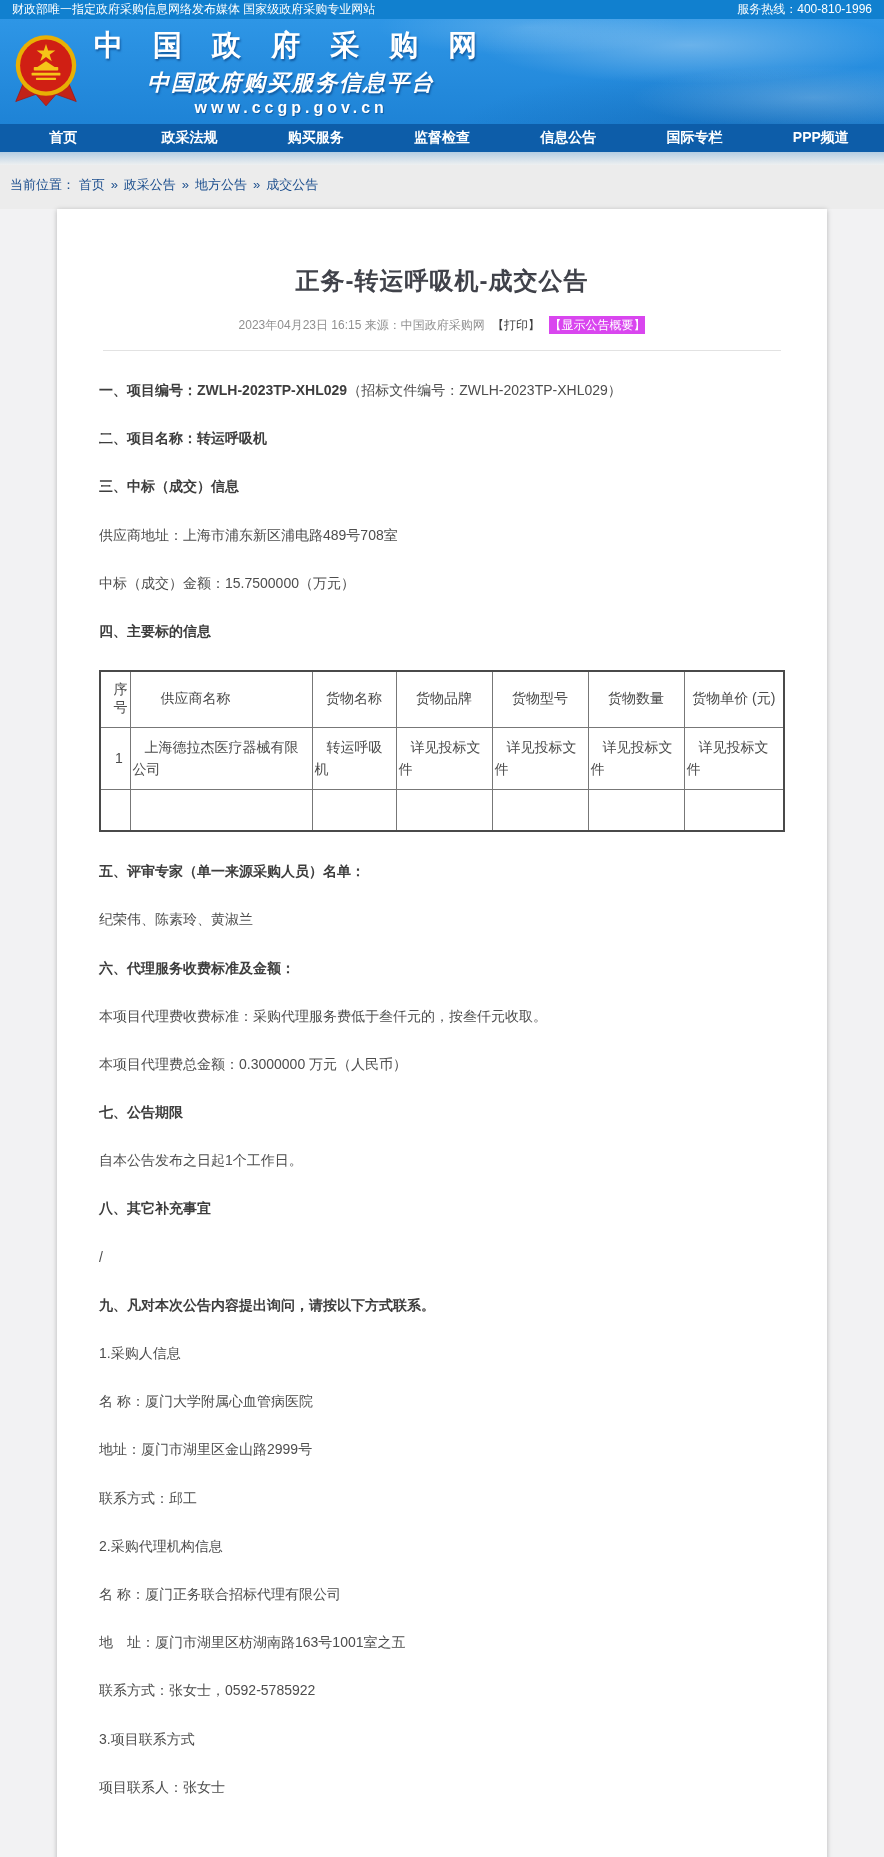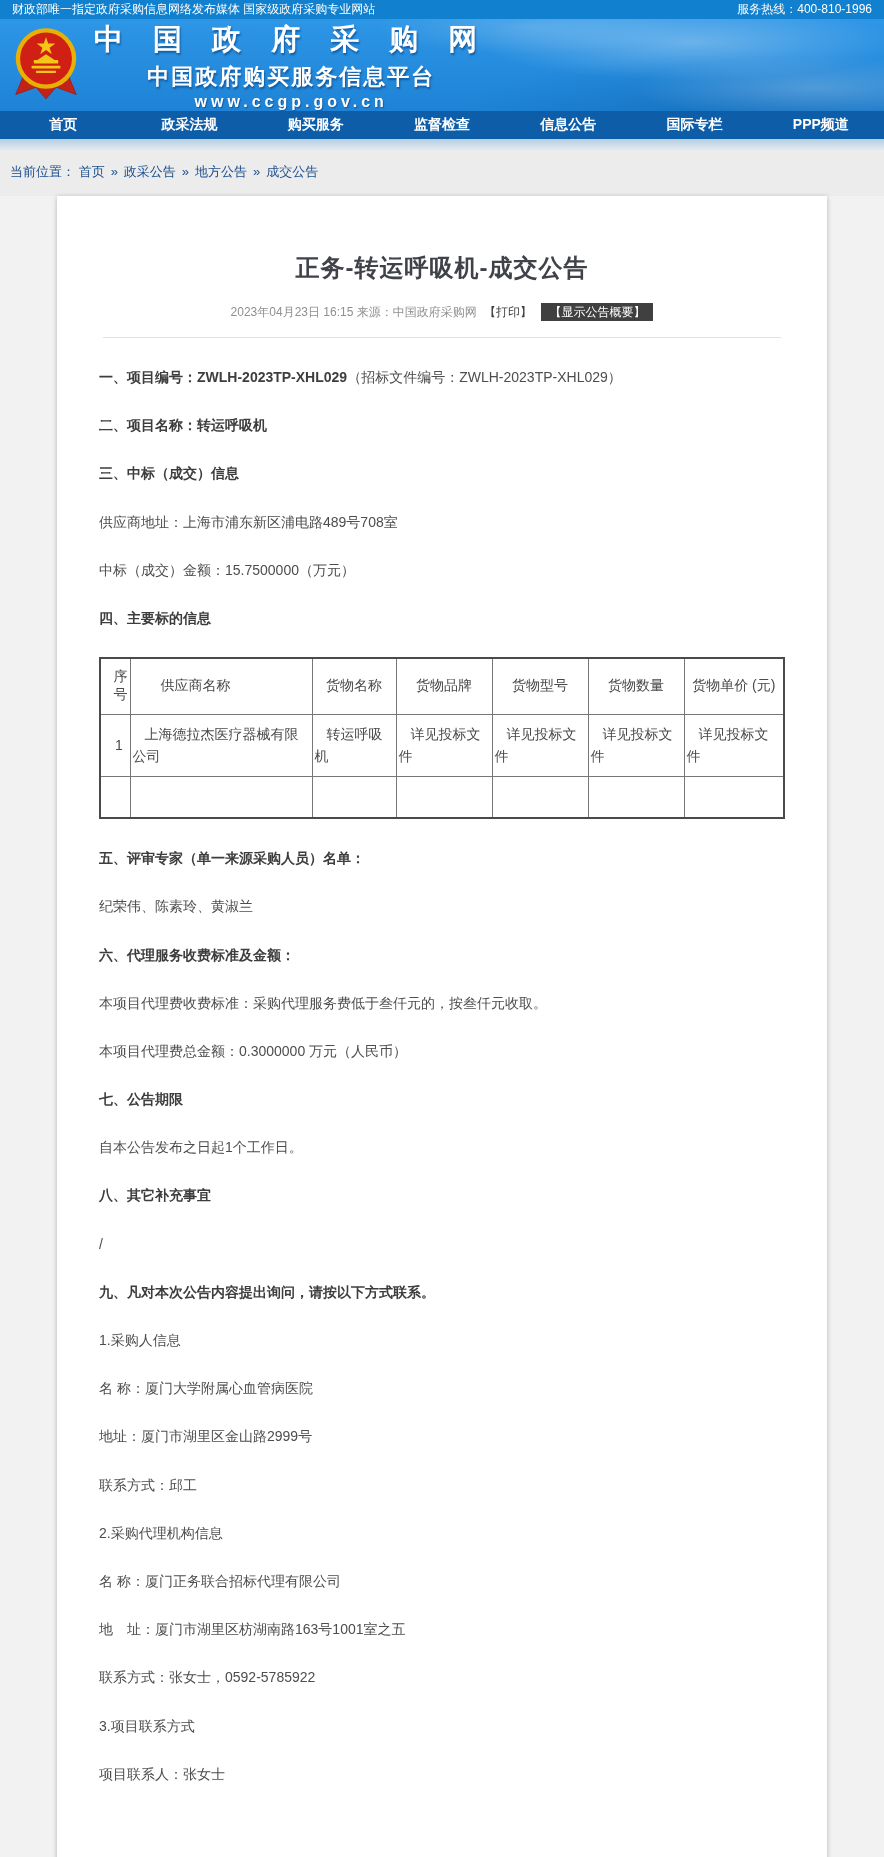--- a/index.html
+++ b/index.html
@@ -10,38 +10,39 @@
     color:#4d4d4d;
   }
   
   .topbar {
     height:19px; background:#1180cf; color:#fff;
     display:flex; justify-content:space-between; align-items:center;
     padding:0 12px; font-size:12px;
   }
   
   .banner {
-    height:92px; position:relative; overflow:hidden;
+    height:105px; position:relative; overflow:hidden;
     display:flex; align-items:center; padding-left:10px;
     background-image:
       radial-gradient(ellipse 300px 55px at 78% 25%, rgba(255,255,255,.30), transparent 70%),
       radial-gradient(ellipse 260px 45px at 92% 75%, rgba(255,255,255,.22), transparent 70%),
       radial-gradient(ellipse 220px 40px at 60% 8%, rgba(255,255,255,.18), transparent 70%),
       radial-gradient(ellipse 400px 90px at 85% 110%, rgba(10,80,150,.35), transparent 75%),
       linear-gradient(180deg,#2e96e6,#1e83d6);
   }
   .emblem { width:72px; height:80px; flex:0 0 auto; }
   .banner-text { margin-left:12px; color:#fff; text-align:center; }
   .site-title {
     font-size:29px; font-weight:bold; letter-spacing:11px; white-space:nowrap;
     text-shadow:1px 2px 2px rgba(0,50,110,.55);
   }
   .site-subtitle {
     font-size:22px; font-weight:bold; letter-spacing:2px; margin-top:2px;
     text-shadow:1px 2px 2px rgba(0,50,110,.55);
+    font-style:italic;
   }
   .site-url {
     font-size:16px; font-weight:bold; letter-spacing:4px; margin-top:1px;
     text-shadow:1px 1px 1px rgba(0,50,110,.5);
   }
   
   .nav { height:28px; background:#0d5da9; display:flex; }
   .nav-item {
     flex:1; color:#fff; font-size:14px; font-weight:bold;
     display:flex; align-items:center; justify-content:center;
@@ -60,21 +61,21 @@
     box-shadow:0 1px 5px rgba(0,0,0,.25);
     padding:34px 42px 50px;
   }
   .page-title {
     text-align:center; font-size:24px; font-weight:bold; color:#40424a;
     letter-spacing:1px; margin:22px 0 20px;
   }
   .meta { text-align:center; font-size:12px; color:#8f8f8f; margin-bottom:16px; }
   .meta .print { color:#3d3d3d; margin:0 4px; cursor:pointer; }
   .meta .badge {
-    background:#404040; color:#fff; padding:2px 8px; margin-left:2px; cursor:pointer;
+    background:#d946ef; color:#fff; padding:2px 0; margin-left:2px; cursor:pointer;
   }
   .divider { border:none; border-top:1px solid #e2e2e2; margin:0 4px 4px; }
   
   .blk { margin:30px 0; font-size:14px; line-height:1.3; color:#4d4d4d; }
   .blk.heading { font-weight:bold; color:#3d3d3d; }
   .blk.heading .normal { font-weight:normal; color:#4d4d4d; }
   
   table.goods {
     border-collapse:collapse; table-layout:fixed; width:684px;
     margin:22px 0 6px; font-size:14px; color:#4a4a4a;

